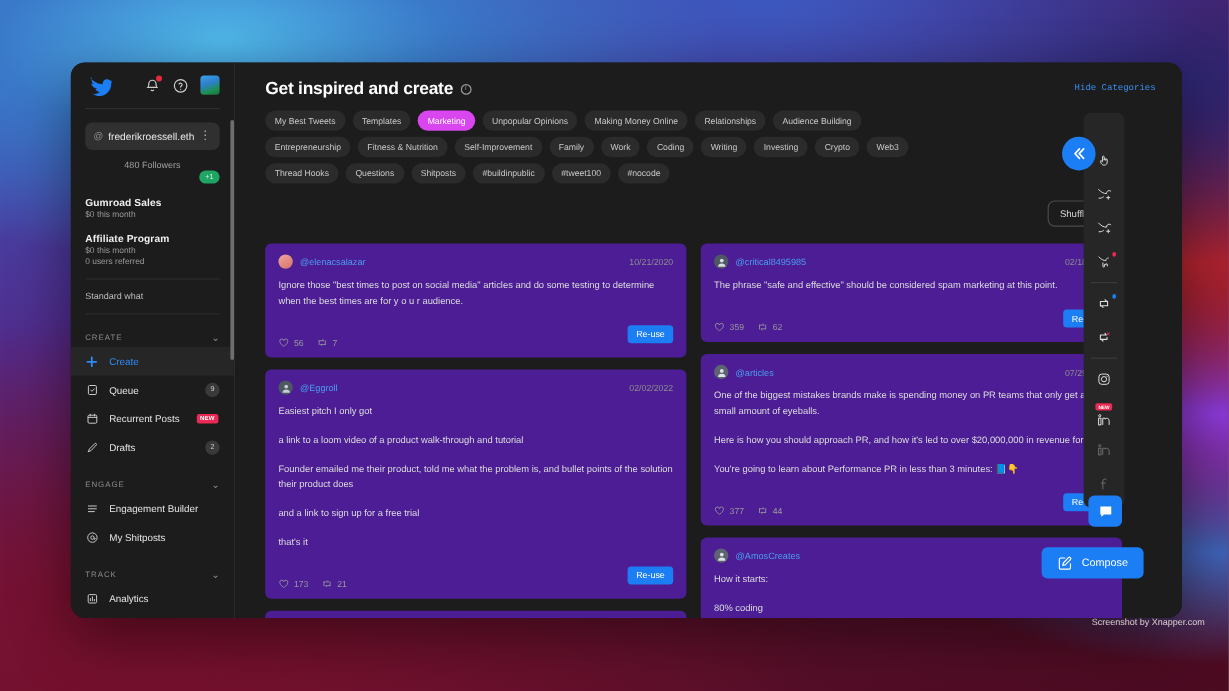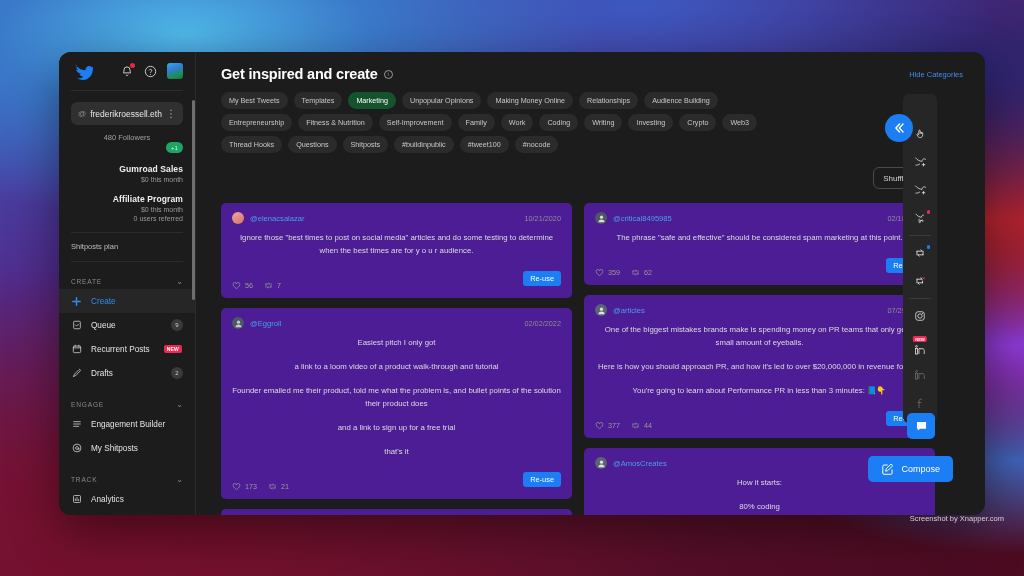--- a/index.html
+++ b/index.html
@@ -44,21 +44,21 @@
     height: 23px; display: flex; align-items: center; padding: 0 7px; gap: 4px;
   }
   .acct-pill .handle { font-size: 8.5px; color: #e8e8e8; white-space: nowrap; overflow: hidden; }
   .acct-pill .kebab { margin-left: auto; color: #b4b4b4; font-size: 10px; line-height: 1; letter-spacing: 0; }
 
   .followers-row { margin: 8px 12px 0 12px; display: flex; align-items: center; flex-direction: column; }
   .followers-row .fl { font-size: 7.5px; color: #a0a0a0; }
   .fl-badge { margin-left: auto; width: 17px; height: 11px; border-radius: 6px; background: #1fa463;
      display:flex; align-items:center; justify-content:center; font-size:6px; color:#cdf5e0; }
 
-  .sb-block { margin: 11px 12px 0 12px; text-align: right; }
+  .sb-block { margin: 11px 12px 0 12px; }
   .sb-block .t { font-size: 8.5px; color: #f0f0f0; font-weight: bold; letter-spacing:.1px; }
   .sb-block .s { font-size: 7px; color: #999; margin-top: 2px; }
   .sb-hr { height:1px; background:#2b2b2b; margin: 10px 12px 0 12px; }
   .plan { margin: 9px 12px 0 12px; font-size: 7.5px; color: #bdbdbd; }
 
   .sb-section { margin-top: 12px; }
   .sb-sec-head { display:flex; align-items:center; padding: 0 12px; height: 15px; }
   .sb-sec-head .lbl { font-size: 6.6px; letter-spacing: .8px; color: #8a8a8a; }
   .sb-sec-head .chev { margin-left:auto; color:#8a8a8a; font-size: 8px; line-height:1; }
 
@@ -68,31 +68,31 @@
   .nav-item .ic { width: 11px; height: 11px; display:flex; align-items:center; justify-content:center; flex:0 0 11px; }
   .nav-item .cnt { margin-left:auto; width: 12px; height: 12px; border-radius: 50%; background: #3a3a3a;
     color:#cfcfcf; font-size: 6px; display:flex; align-items:center; justify-content:center; }
   .badge-new { margin-left: 5px; background: #ea2a54; color:#fff; font-size: 5px; font-weight:bold;
     padding: 1px 3px; border-radius: 2px; letter-spacing: .2px; }
 
   .sb-scrollbar { position:absolute; left: 133px; top: 48px; width: 3px; height: 200px;
      background: #6e6e6e; border-radius: 2px; }
 
   
-  .main { flex: 1; background: #1c1c1c; position: relative; overflow: hidden; text-align: center; }
+  .main { flex: 1; background: #1c1c1c; position: relative; overflow: hidden; }
   .main-head { display:flex; align-items:center; padding: 14px 22px 0 25px; }
   .main-title { font-size: 14.5px; font-weight: bold; color: #ffffff; letter-spacing: -.2px; }
   .title-info { margin-left: 6px; width: 9px; height: 9px; border-radius:50%; border:1px solid #9b9b9b;
      display:inline-flex; align-items:center; justify-content:center; font-size:6px; color:#9b9b9b; }
-  .hide-cat { margin-left:auto; font-size: 7.5px; color: #3b8ef0; }
+  .hide-cat { margin-left:auto; font-size: 7.5px; color: #3b8ef0; font-family: Liberation Mono, monospace; }
 
   .chips { padding: 10px 25px 0 25px; display:flex; flex-wrap: wrap; gap: 5px 6px; max-width: 620px; }
   .chip { background: #2b2b2b; color: #c9c9c9; font-size: 7.2px; border-radius: 9px;
      padding: 4px 8px; white-space: nowrap; }
-  .chip.sel { background: #14532d; color: #ffffff; }
+  .chip.sel { background: #d946ef; color: #ffffff; }
 
   .shuffle-row { display:flex; justify-content:flex-end; padding: 14px 50px 0 0; }
   .shuffle-btn { border: 1px solid #4a4a4a; border-radius: 6px; height: 22px; padding: 0 9px;
      display:flex; align-items:center; gap:6px; color:#d4d4d4; font-size: 8px; }
 
   .columns { display:flex; gap: 12px; padding: 14px 50px 0 25px; }
   .col { flex: 1; display: flex; flex-direction: column; gap: 10px; }
 
   .card { background: #4c1d95; border-radius: 5px; padding: 9px 11px 8px 11px; }
   .card-head { display:flex; align-items:center; }
@@ -186,21 +186,21 @@
       <div class="s">$0 this month</div>
     </div>
 
     <div class="sb-block">
       <div class="t">Affiliate Program</div>
       <div class="s">$0 this month</div>
       <div class="s">0 users referred</div>
     </div>
 
     <div class="sb-hr"></div>
-    <div class="plan">Shitposts plan</div>
+    <div class="plan">Standard what</div>
     <div class="sb-hr"></div>
 
     <div class="sb-section">
       <div class="sb-sec-head">
         <span class="lbl">CREATE</span>
         <span class="chev">⌄</span>
       </div>
       <div class="nav-item active">
         <span class="ic">
           <svg viewBox="0 0 12 12" width="11" height="11" stroke="#2f8bf5" stroke-width="1.6" stroke-linecap="round">

